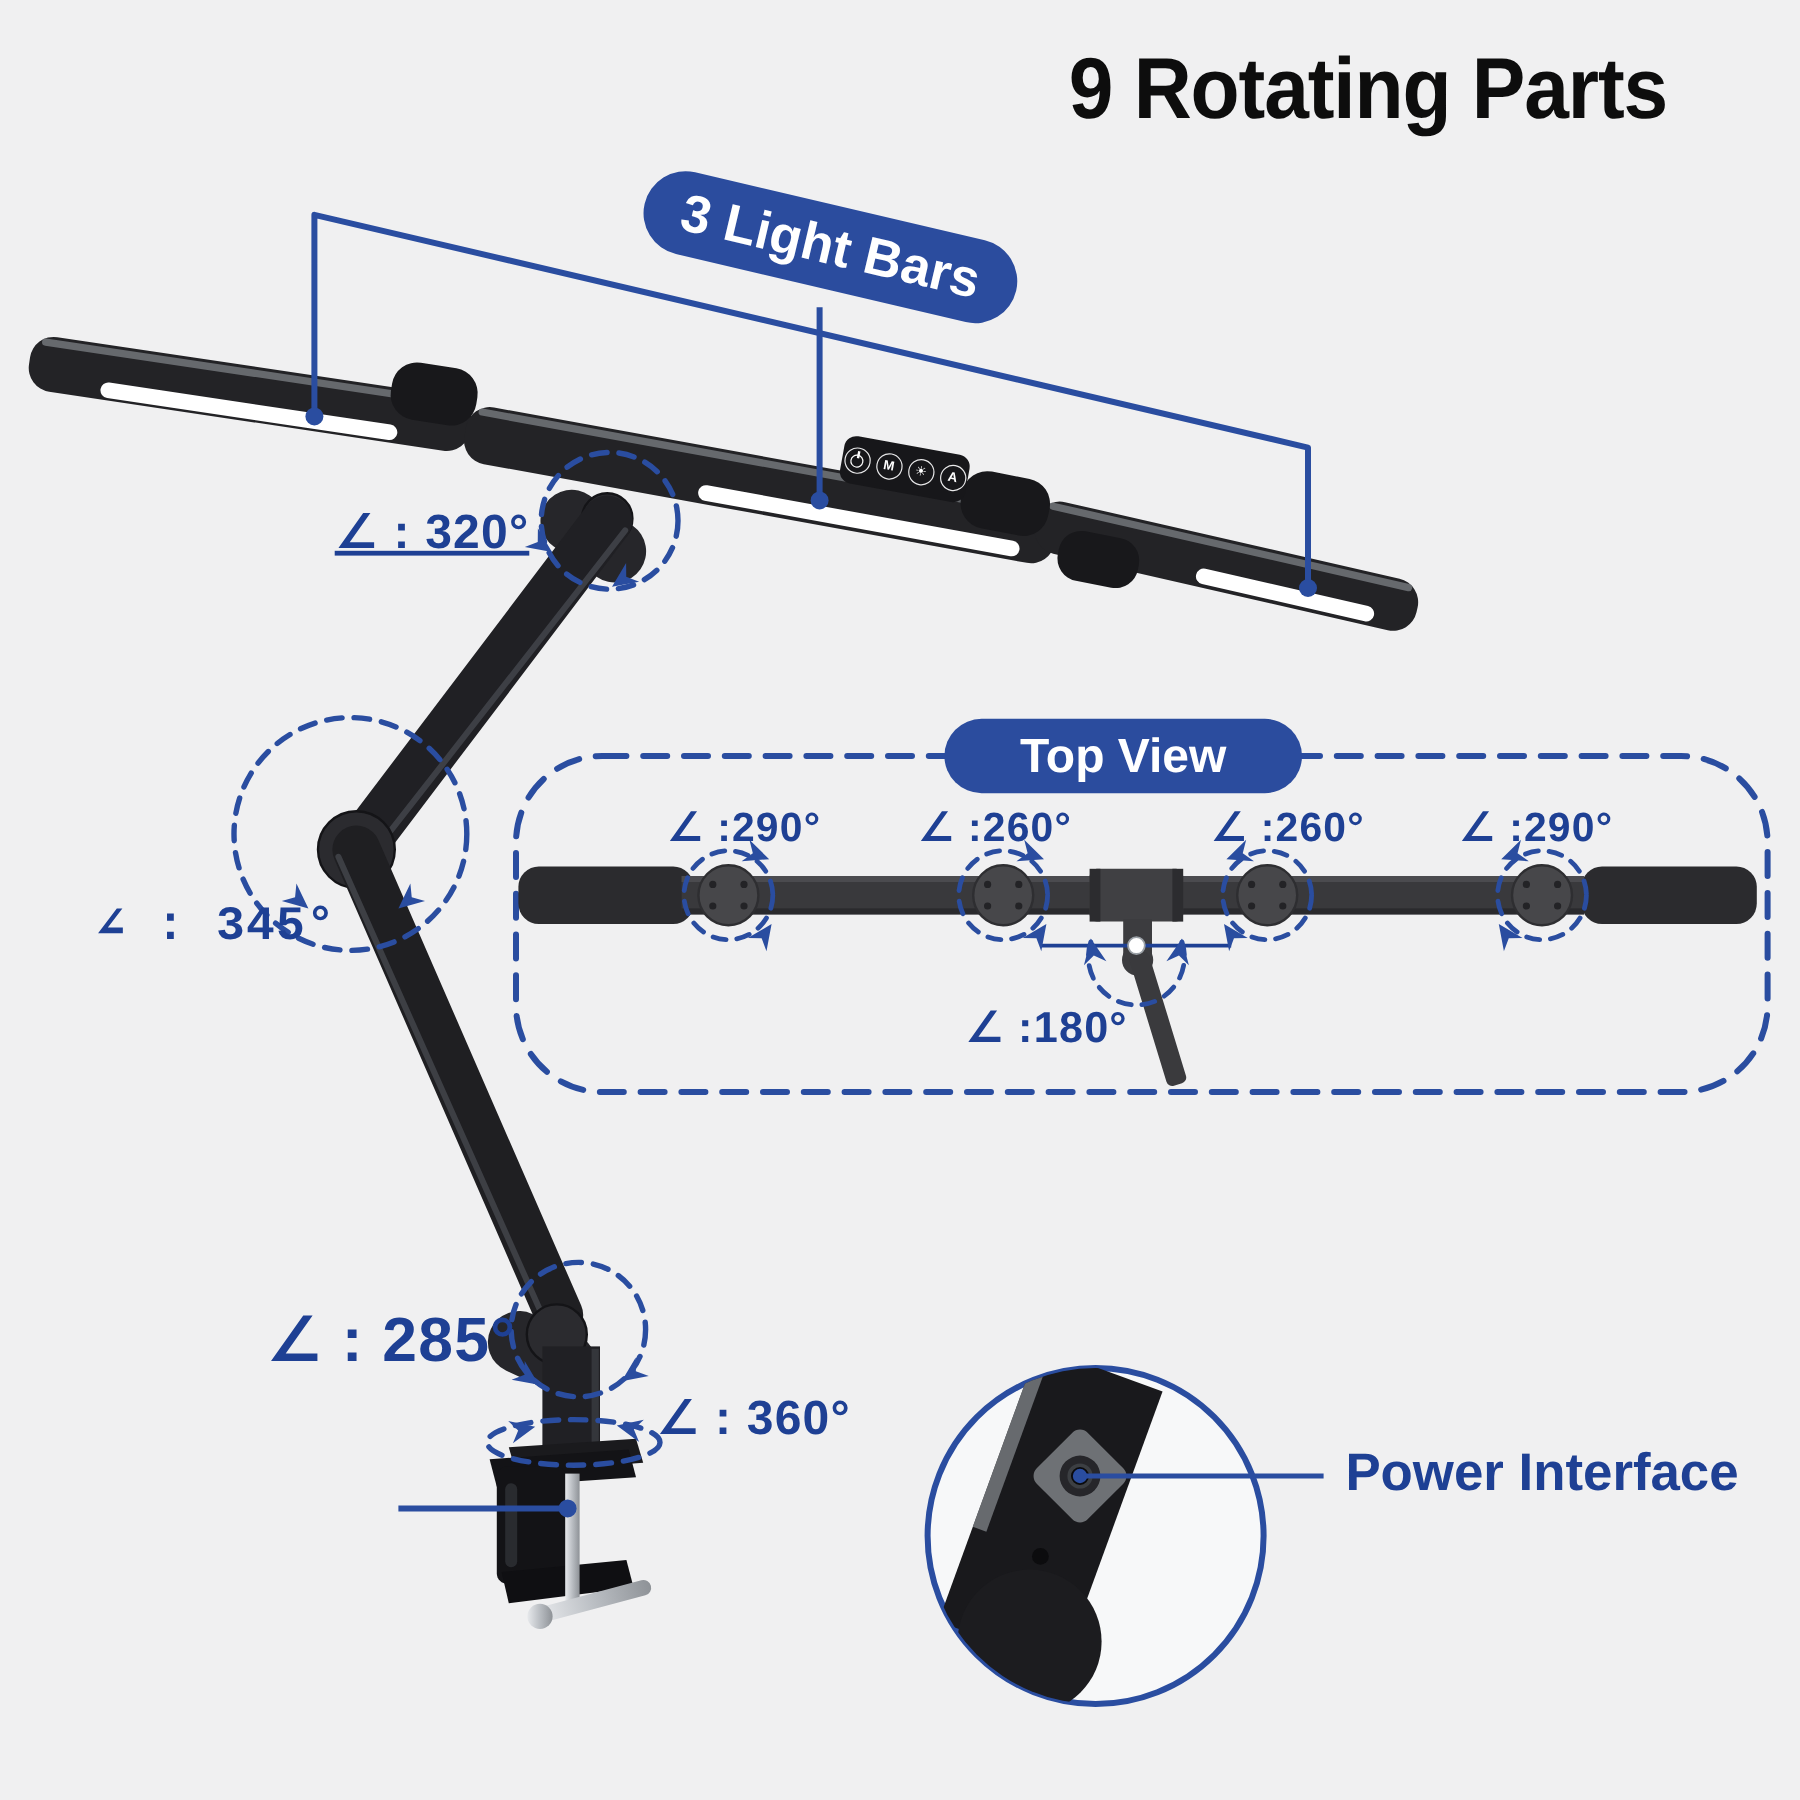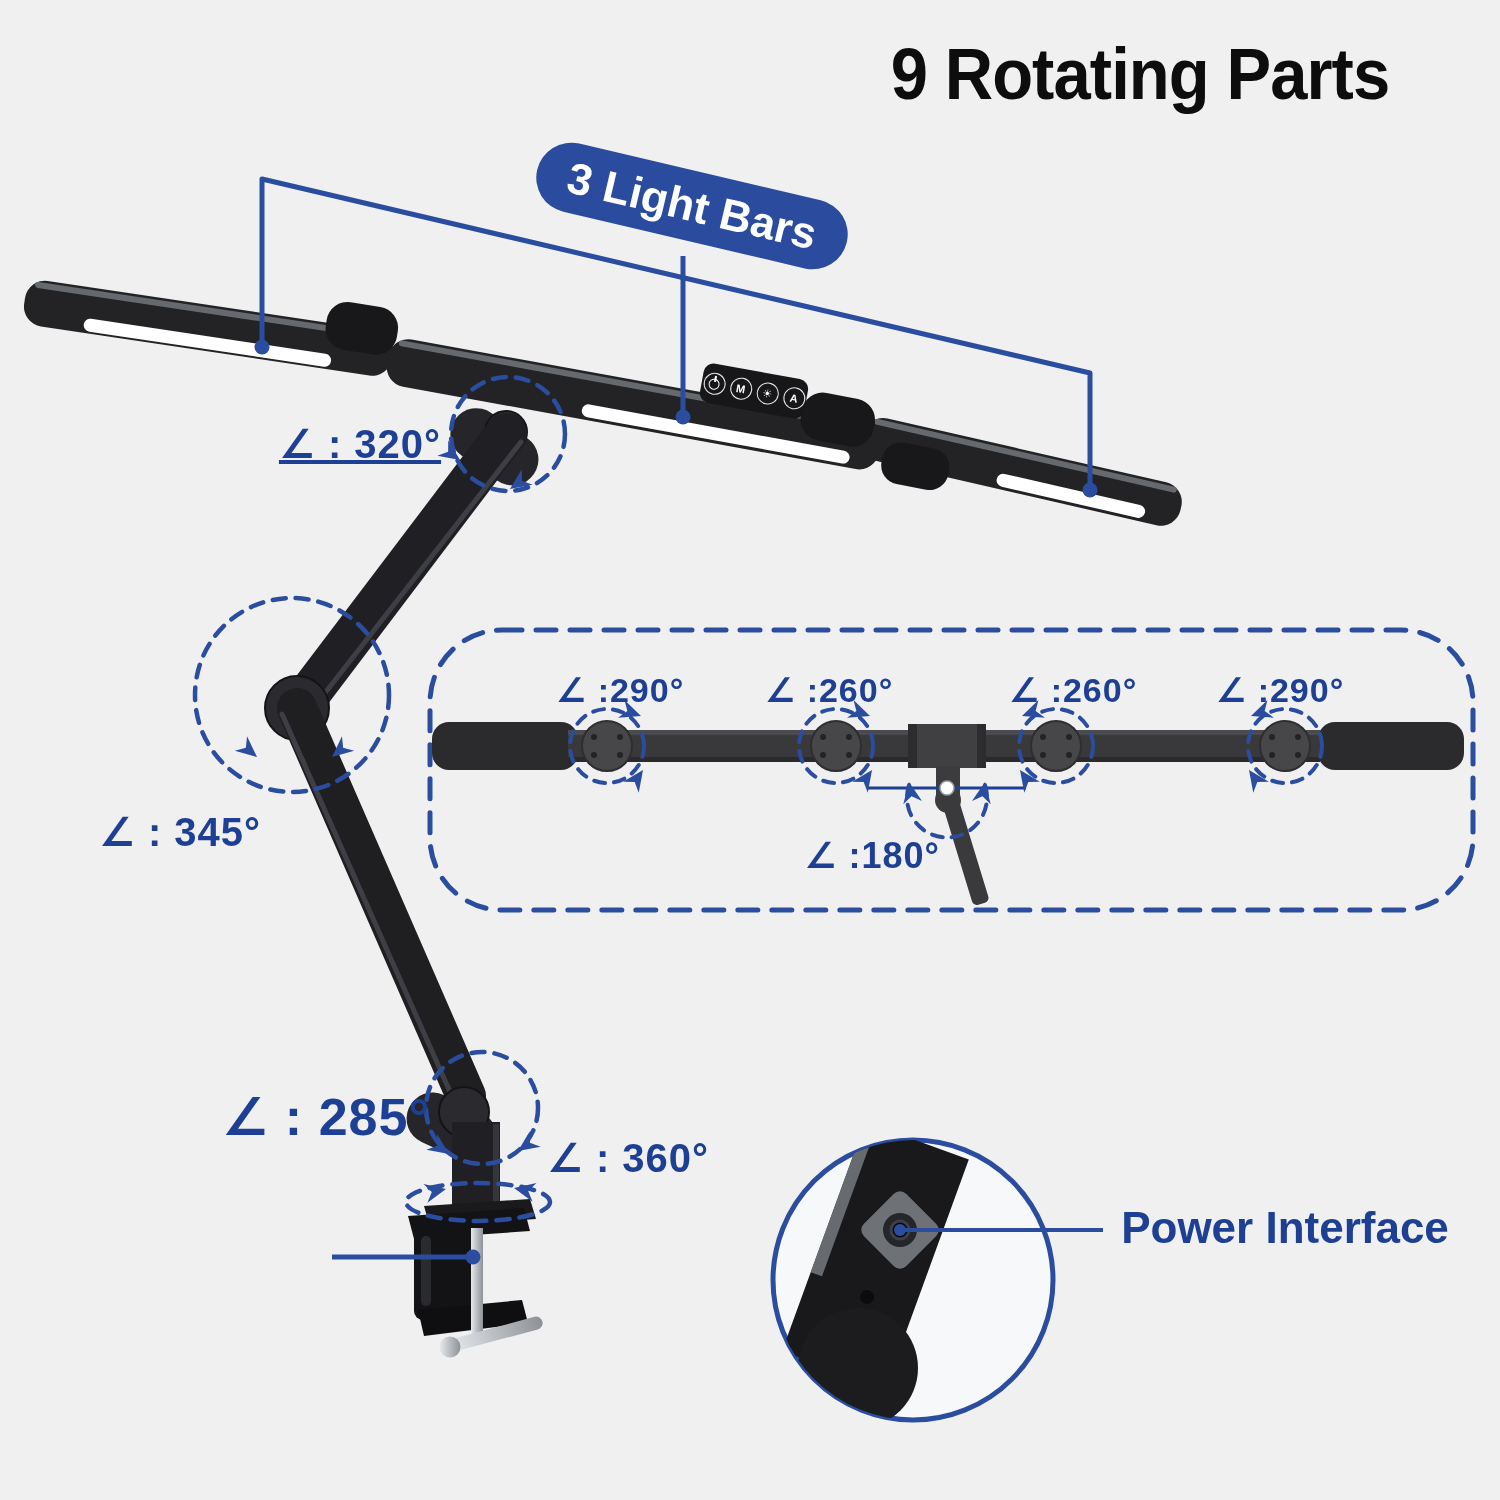--- a/index.html
+++ b/index.html
@@ -278,25 +278,26 @@
     </g>
     <line class="acc-line-t" x1="900" y1="1230" x2="1103" y2="1230"></line>
     <circle class="acc-dot" cx="900" cy="1230" r="6"></circle>
   </g>
 </svg>
 
   <h1 class="title" style="left:1140px; top:74px; font-size:72px;">9 Rotating Parts</h1>
 
   <div class="pill pill-bars">3 Light Bars</div>
 
+  <div class="pill pill-topview">Top View</div>
 
   <div class="lbl" style="left:360px; top:444px; font-size:40px;text-decoration:underline;">∠ : 320°</div>
-  <div class="lbl" style="left:180px; top:832px; font-size:40px;">∠ : 345°</div>
+  <div class="lbl" style="left:180px; top:771px; font-size:40px;font-family:Liberation Mono, monospace;">∠ : 345°</div>
   <div class="lbl" style="left:326px; top:1117px; font-size:52px;">∠ : 285°</div>
-  <div class="lbl" style="left:628px; top:1158px; font-size:40px;">∠ : 360°</div>
+  <div class="lbl" style="left:628px; top:1182px; font-size:40px;">∠ : 360°</div>
 
   <div class="lbl" style="left:1285px; top:1228px; font-size:44px; letter-spacing:0;">Power Interface</div>
 
   <div class="lbl" style="left:620px; top:690px; font-size:34px;">∠ :290°</div>
   <div class="lbl" style="left:829px; top:690px; font-size:34px;">∠ :260°</div>
   <div class="lbl" style="left:1073px; top:690px; font-size:34px;">∠ :260°</div>
   <div class="lbl" style="left:1280px; top:690px; font-size:34px;">∠ :290°</div>
   <div class="lbl" style="left:872px; top:856px; font-size:36px;">∠ :180°</div>
 
   <div class="panel">

